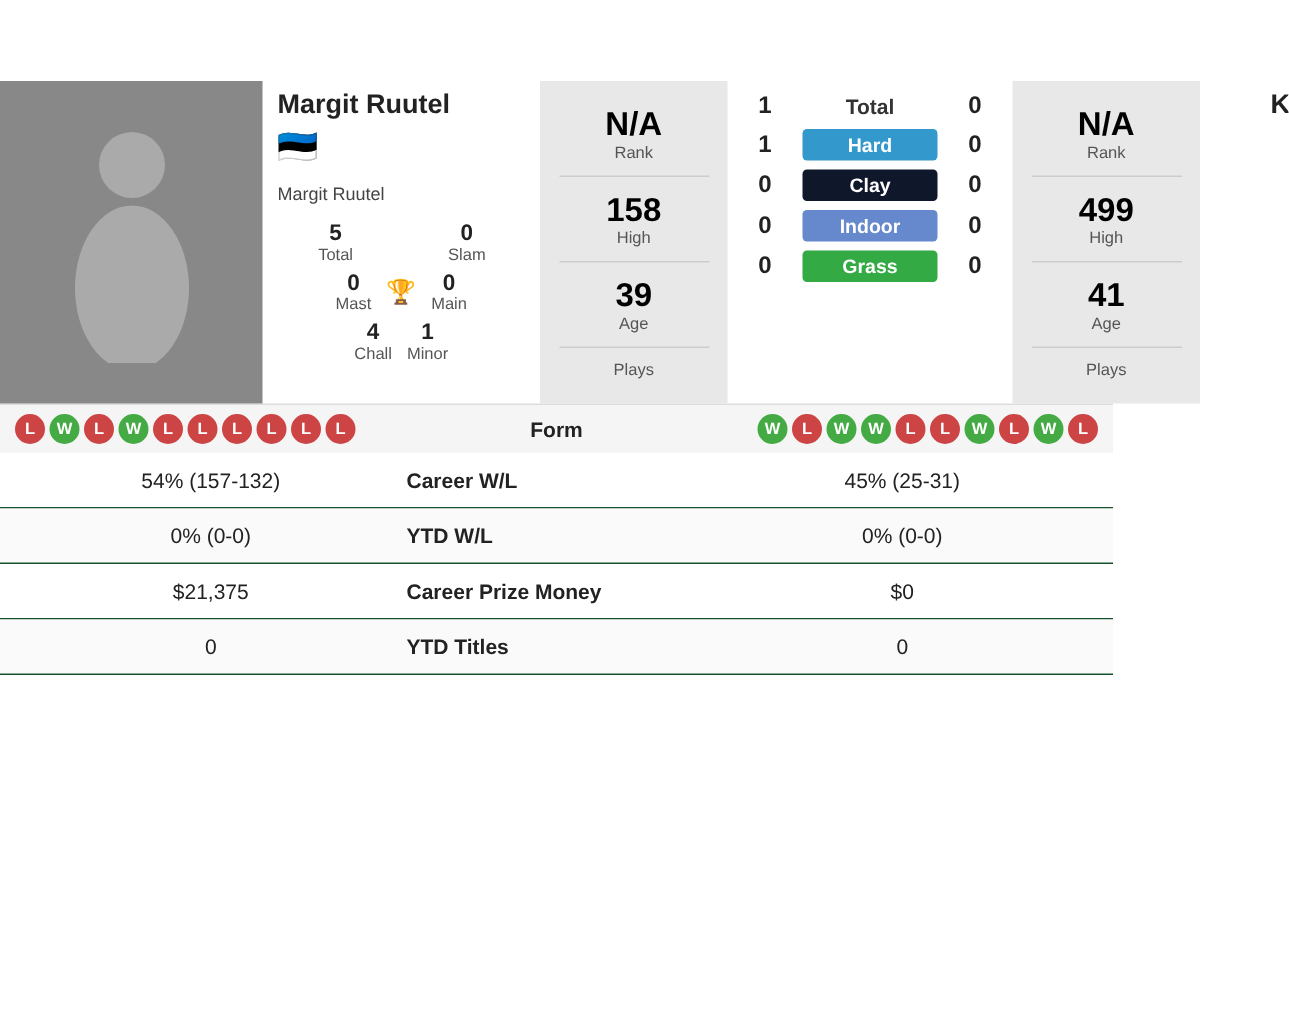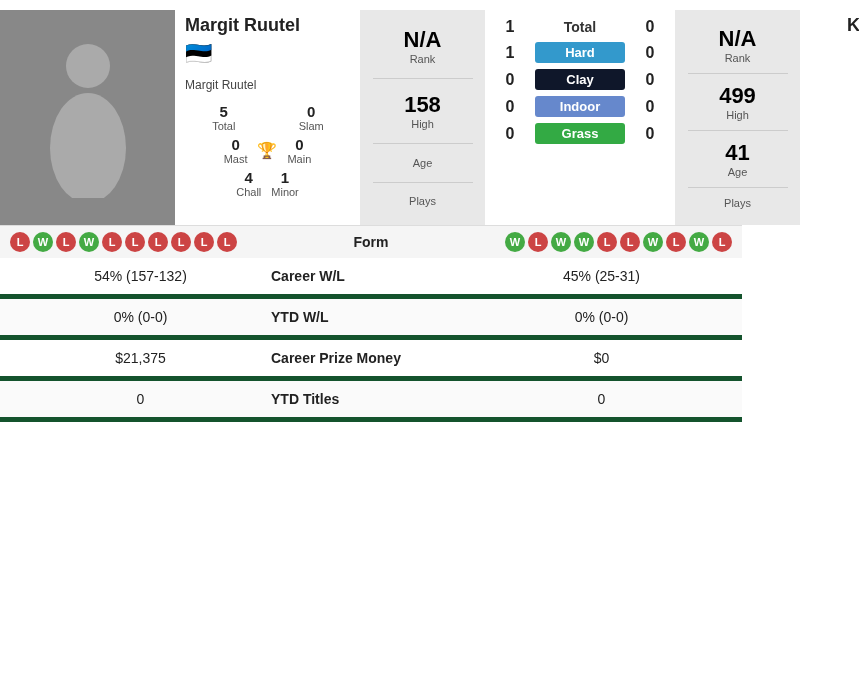--- a/index.html
+++ b/index.html
@@ -8,20 +8,21 @@
       background: #fff;
       width: 859px;
       min-height: 681px;
       font-size: 13px;
       color: #222;
     }
 
     .main-container {
       width: 742px;
       padding: 10px 0;
+      margin-top: 44px;
     }
 
     
     .players-row {
       display: flex;
       align-items: stretch;
       width: 100%;
     }
 
     .player-photo {
@@ -227,21 +228,21 @@
 
     .form-w { background: #44aa44; }
     .form-l { background: #cc4444; }
 
     
     .stats-row {
       display: flex;
       align-items: center;
       width: 100%;
       padding: 10px 10px;
-      border-bottom: 5px solid #14532d;
+      border-bottom: 1px solid #14532d;
     }
 
     .stats-row:nth-child(even) { background: #fafafa; }
 
     .stats-left-val {
       flex: 1;
       text-align: center;
       font-size: 14px;
     }
 
@@ -323,20 +324,21 @@
         <div class="mid-stat-value">N/A</div>
         <div class="mid-stat-label">Rank</div>
       </div>
       <div class="mid-stat-divider"></div>
       <div class="mid-stat-block">
         <div class="mid-stat-value">158</div>
         <div class="mid-stat-label">High</div>
       </div>
       <div class="mid-stat-divider"></div>
       <div class="mid-stat-block">
+        <div class="mid-stat-value">39</div>
         <div class="mid-stat-label">Age</div>
       </div>
       <div class="mid-stat-divider"></div>
       <div class="mid-stat-block">
         <div class="mid-stat-label">Plays</div>
       </div>
     </div>
 
     <div class="center-col">
 

